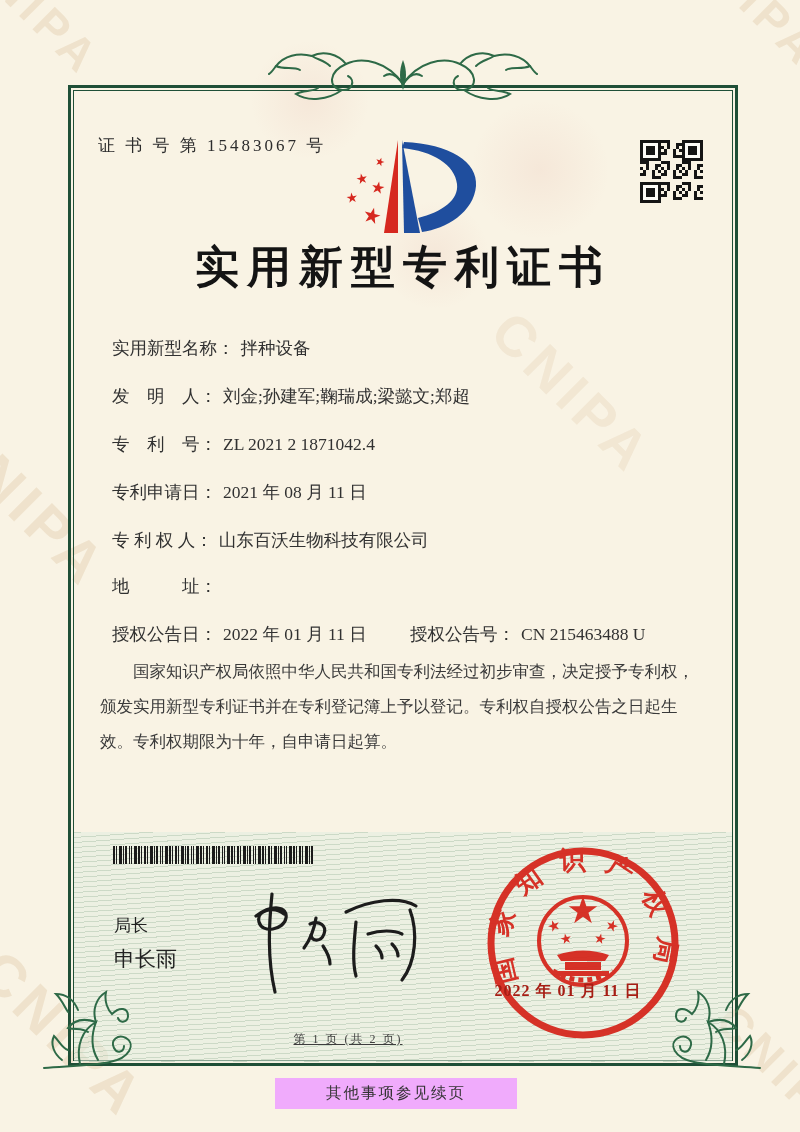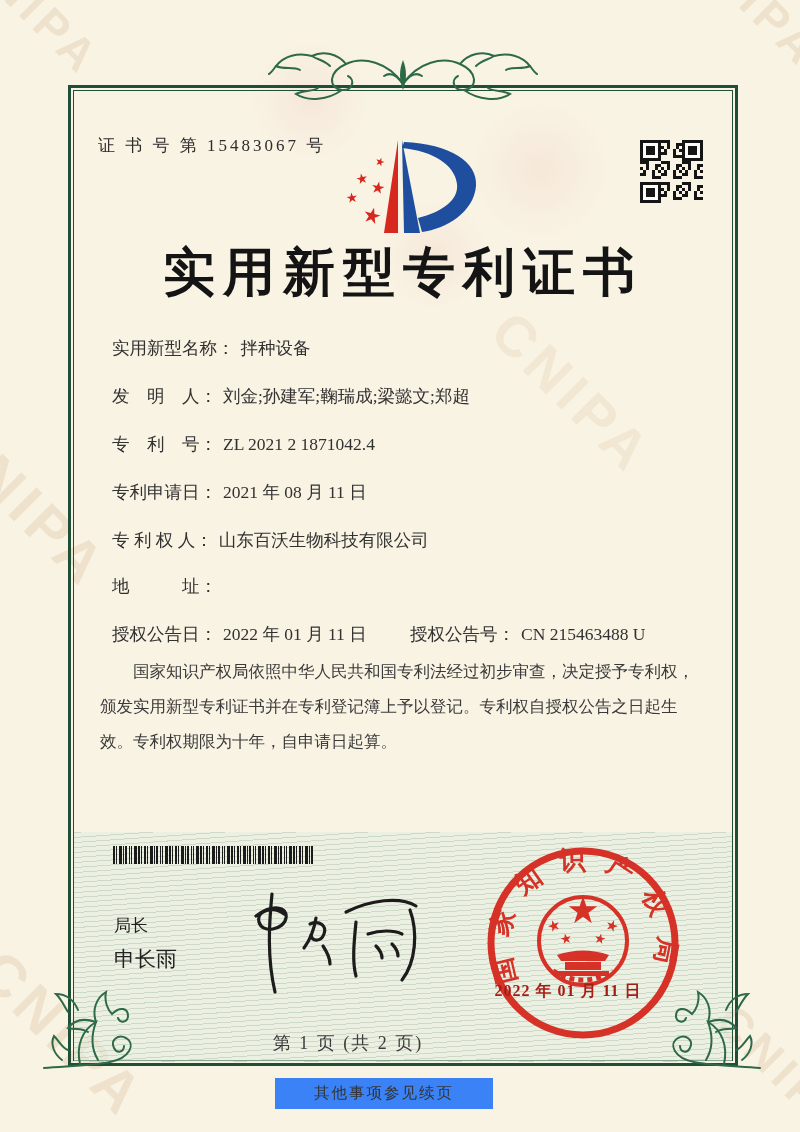--- a/index.html
+++ b/index.html
@@ -42,45 +42,45 @@
       repeating-linear-gradient(176deg, rgba(130,165,135,0.30) 0 1px, rgba(255,255,255,0) 1px 5px),
       rgba(226,236,224,0.55);
   }
   
   .orn{position:absolute;z-index:2;}
   
   .abs{position:absolute;z-index:3;}
   .certno{left:98px;top:134px;font-size:17px;letter-spacing:3px;color:#2c2c2c;}
   .title{
     left:68px;top:238px;width:670px;text-align:center;
-    font-size:52px;font-weight:bold;letter-spacing:8px;color:#141414;
+    font-size:44px;font-weight:bold;letter-spacing:8px;color:#141414;
   }
   .row{left:112px;font-size:17.5px;color:#313131;white-space:nowrap;}
   .row .lbl{display:inline-block;}
   .row .val{margin-left:6px;}
   .row-addr{white-space:normal;display:flex;justify-content:flex-end;}
   .row-addr .val{width:472px;line-height:26px;margin-left:6px;}
   .grant2{left:410px;}
   .paras{left:100px;top:654px;width:604px;font-size:16.5px;line-height:35px;color:#3a3a3a;}
   .paras p{margin:0;text-indent:2em;}
   .barcode{left:113px;top:846px;}
   .sig-title{left:114px;top:914px;font-size:17px;color:#222;
              font-family:"Liberation Sans","DejaVu Sans",sans-serif;}
   .sig-name{left:114px;top:945px;font-size:21px;color:#222;
             font-family:"Liberation Sans","DejaVu Sans",sans-serif;}
   .signature{left:228px;top:882px;z-index:3;}
   .seal{left:483px;top:843px;z-index:3;opacity:0.95;}
   .seal-date{
     left:468px;top:981px;width:200px;text-align:center;z-index:4;
     font-size:16px;font-weight:bold;color:#a61d14;letter-spacing:1px;
   }
-  .pageinfo{left:68px;top:1031px;width:560px;text-align:center;font-size:18px;color:#3d3d3d;letter-spacing:2px;}
+  .pageinfo{left:68px;top:1031px;width:560px;text-align:center;font-size:12px;color:#3d3d3d;letter-spacing:2px;text-decoration:underline;}
   .footnote{
     left:275px;top:1078px;width:210px;text-align:center;font-size:15.5px;color:#333;
-    background:#3b82f6;padding:5px 4px;letter-spacing:2px;z-index:3;
+    background:#f0abfc;padding:5px 16px;letter-spacing:2px;z-index:3;
   }
   .qr{left:640px;top:140px;z-index:3;}
 </style>
 </head>
 <body>
 
 <div class="wm wm1">CNIPA</div>
 <div class="wm wm2">CNIPA</div>
 <div class="wm wm3">CNIPA</div>
 <div class="wm wm4">CNIPA</div>

